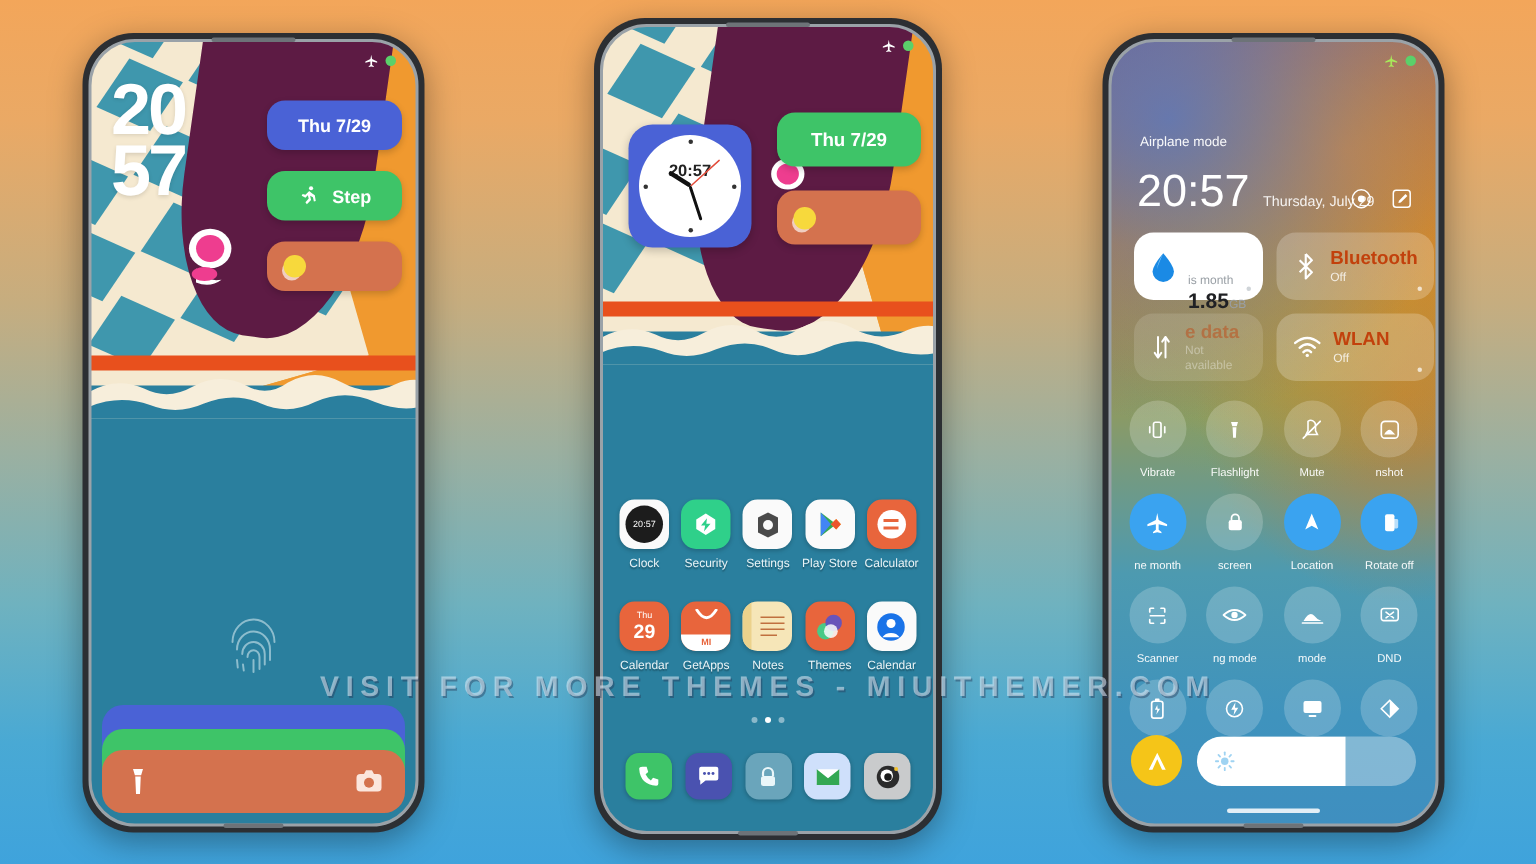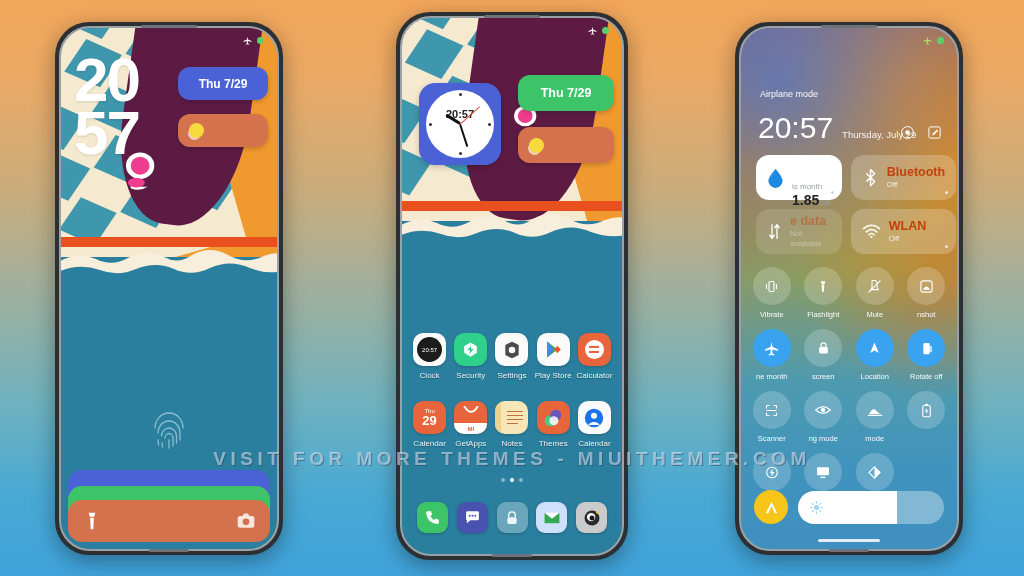--- a/index.html
+++ b/index.html
@@ -37,21 +37,21 @@
   .foam { position:absolute; left:0; right:0; top:-12px; height:34px; }
   .redline { position:absolute; left:0; right:0; top:-20px; height:10px; background:#e8501d; }
   .umbrella { position:absolute; left:-16%; top:-6%; width:86%; height:52%;
               transform:rotate(-16deg); }
   .purple-towel { position:absolute; left:30%; top:-8%; width:58%; height:46%;
               background:#5d1b44; border-radius:0 0 48% 42%; transform:rotate(8deg); }
   .flamingo { position:absolute; left:22%; top:16%; width:26%; height:22%; }
 
   
   .lockclock { position:absolute; left:14px; top:26px; color:#fff;
-               font-size:62px; font-weight:700; line-height:.86; letter-spacing:-2px;
+               font-size:48px; font-weight:700; line-height:.86; letter-spacing:-2px;
                text-shadow:0 1px 3px rgba(0,0,0,.12); z-index:3;text-align:right; }
   .w-stack { position:absolute; right:10px; top:40px; width:90px; z-index:4;
              display:flex; flex-direction:column; gap:14px; }
   .w-card { border-radius:12px; height:33px; display:flex; align-items:center;
             justify-content:center; gap:8px; color:#fff; font-size:12px; font-weight:600;
             box-shadow:0 2px 5px rgba(0,0,0,.18); }
   .w-date  { background:#4a62d6; }
   .w-step  { background:#3ec468; }
   .w-weather { background:#d4724e; justify-content:flex-start; padding-left:11px; }
   .sunball { width:15px; height:15px; border-radius:50%; background:#f7d93c;
@@ -212,20 +212,27 @@
 
     <div class="lockclock">
       <div>20</div>
       <div>57</div>
     </div>
 
     <div class="w-stack">
       <div class="w-card w-date">
         <span>Thu  7/29</span>
       </div>
+      <div class="w-card w-step">
+        <svg width="15" height="15" viewBox="0 0 24 24">
+          <circle cx="15" cy="4" r="2.2" fill="#fff"></circle>
+          <path d="M13 7 L9 11 L6 10 L5 12 L9 14 L11.5 11.5 L12.5 15 L9 19 L10.5 21 L15 16.5 L14 12 L17 13.5 L18 18 L20 17.5 L19 11.5 L15.5 9Z" fill="#fff"></path>
+        </svg>
+        <span>Step</span>
+      </div>
       <div class="w-card w-weather">
         <span class="sunball"></span>
       </div>
     </div>
 
     <svg class="fingerprint" viewBox="0 0 34 40">
       <g fill="none" stroke="#dff0f5" stroke-width="1.3" stroke-linecap="round">
         <path d="M3 18 A14 15 0 0 1 31 18"></path>
         <path d="M6 23 A11 12 0 0 1 28 23 L28 30"></path>
         <path d="M9.5 26 A7.5 8 0 0 1 24.5 26 L24.5 33"></path>
@@ -637,20 +644,29 @@
         <span class="tg-l">ng mode</span>
       </div>
       <div class="tg">
         <span class="tg-c">
           <svg width="16" height="14" viewBox="0 0 24 18">
               <path d="M3 15 Q9 4 14 10 Q17 14 21 15Z" fill="#fff"></path>
               <path d="M2 17 H22" stroke="#fff" stroke-width="1.7" stroke-linecap="round"></path>
             </svg>
         </span>
         <span class="tg-l">mode</span>
+      </div>
+      <div class="tg">
+        <span class="tg-c">
+          <svg width="15" height="14" viewBox="0 0 24 20">
+              <rect x="3" y="3" width="18" height="13" rx="2.5" fill="none" stroke="#fff" stroke-width="1.7"></rect>
+              <path d="M8 7 L16 13 M16 7 L8 13" stroke="#fff" stroke-width="1.7" stroke-linecap="round"></path>
+            </svg>
+        </span>
+        <span class="tg-l">DND</span>
       </div>
 
       <div class="tg">
         <span class="tg-c">
           <svg width="13" height="15" viewBox="0 0 20 24">
               <rect x="4" y="4" width="12" height="18" rx="2.5" fill="none" stroke="#fff" stroke-width="1.8"></rect>
               <rect x="7.5" y="1" width="5" height="3" rx="1" fill="#fff"></rect>
               <path d="M10 8 L7.5 13 H10 L9 18 L13 12 H10.5Z" fill="#fff"></path>
             </svg>
         </span>

